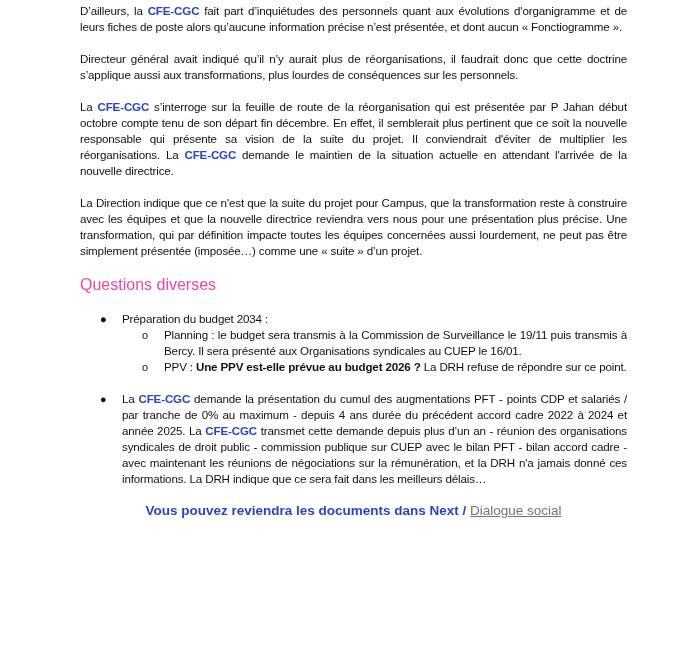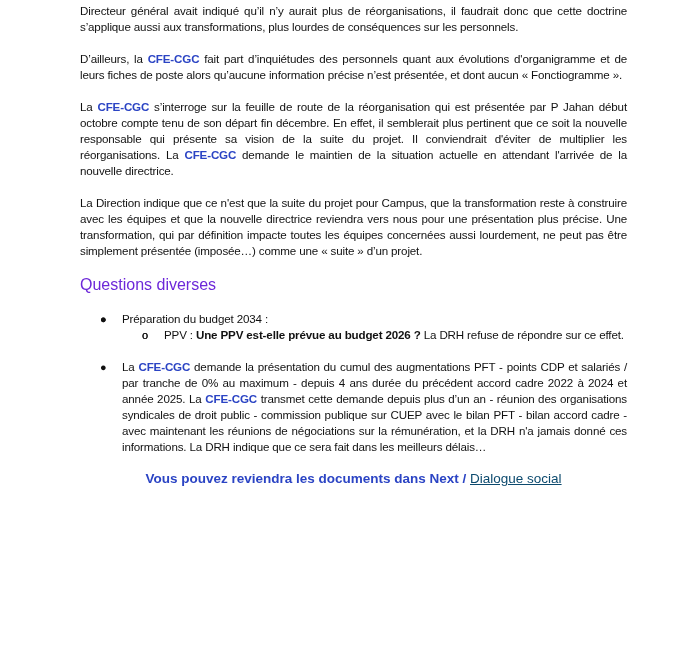--- a/index.html
+++ b/index.html
@@ -2,61 +2,62 @@
 <html><head>
 <meta charset="utf-8">
 <style>
   html, body { margin: 0; padding: 0; background: #ffffff; }
   body { width: 686px; height: 666px; overflow: hidden; position: relative;
          font-family: "Liberation Sans", sans-serif; color: #111111; }
   .page { position: absolute; left: 80px; top: 3px; width: 547px; }
   .p { font-size: 11.6px; line-height: 16px; text-align: justify; margin: 0 0 16px 0; letter-spacing: -0.15px; }
   .hl { color: #2b44c4; font-weight: bold; }
   .b { font-weight: bold; margin-top: 17px; }
-  h2 { font-family: "Liberation Sans", sans-serif; font-weight: normal; color: #6d28d9;
+  h2 { font-family: "Liberation Sans", sans-serif; font-weight: normal; color: #ec4899;
        font-size: 16px; line-height: 20px; margin: 12px 0 2px 0; }
   ul.l1 { list-style: none; margin: 0; padding: 0; }
   ul.l1 > li { position: relative; padding-left: 42px; font-size: 11.6px; line-height: 16px;
                text-align: justify; margin-bottom: 16px; letter-spacing: -0.15px; }
   ul.l1 > li > .bullet { position: absolute; left: 20px; top: 0; font-size: 11px; }
   ul.l2 { list-style: none; margin: 0; padding: 0; }
   ul.l2 > li { position: relative; padding-left: 42px; margin-left: 0; }
   ul.l2 > li > .bullet2 { position: absolute; left: 20px; top: 0; font-size: 11px; }
   .footer { text-align: center; font-size: 13.5px; font-weight: bold; color: #2b44c4; margin-top: 12px; }
-  .footer a { color: #0c4a6e; font-weight: normal; text-decoration: underline; }
+  .footer a { color: #737373; font-weight: normal; text-decoration: underline; }
 </style>
 </head>
 <body>
 
 <div class="page">
 
+  <p class="p"><span>D’ailleurs, la </span><span class="hl">CFE-CGC</span><span> fait part d’inquiétudes des personnels quant aux évolutions d'organigramme et de leurs fiches de poste alors qu’aucune information précise n’est présentée, et dont aucun « Fonctiogramme ».</span></p>
+
   <p class="p">Directeur général avait indiqué qu’il n’y aurait plus de réorganisations, il faudrait donc que cette doctrine s’applique aussi aux transformations, plus lourdes de conséquences sur les personnels.</p>
-
-  <p class="p"><span>D’ailleurs, la </span><span class="hl">CFE-CGC</span><span> fait part d’inquiétudes des personnels quant aux évolutions d'organigramme et de leurs fiches de poste alors qu’aucune information précise n’est présentée, et dont aucun « Fonctiogramme ».</span></p>
 
   <p class="p"><span>La </span><span class="hl">CFE-CGC</span><span> s’interroge sur la feuille de route de la réorganisation qui est présentée par P Jahan début octobre compte tenu de son départ fin décembre. En effet, il semblerait plus pertinent que ce soit la nouvelle responsable qui présente sa vision de la suite du projet.  Il conviendrait d'éviter de multiplier les réorganisations.  La </span><span class="hl">CFE-CGC</span><span> demande le maintien de la situation actuelle en attendant l'arrivée de la nouvelle directrice.</span></p>
 
   <p class="p">La Direction indique que ce n'est que la suite du projet pour Campus, que la transformation reste à construire avec les équipes et que la nouvelle directrice reviendra vers nous pour une présentation plus précise. Une transformation, qui par définition impacte toutes les équipes concernées aussi lourdement, ne peut pas être simplement présentée (imposée…) comme une « suite » d’un projet.</p>
 
   <h2>Questions diverses</h2>
 
   <ul class="l1">
     <li>
       <span class="bullet">●</span>
     </li>
     <li>
       <span class="bullet">●</span>
       <span>Préparation du budget 2034 :</span>
       <ul class="l2">
         <li>
           <span class="bullet2">o</span>
+          <span>Planning : le budget sera transmis à la Commission de Surveillance le 19/11 puis transmis à Bercy. Il sera présenté aux Organisations syndicales au CUEP le 16/01.</span>
         </li>
         <li>
           <span class="bullet2">o</span>
-          <span>PPV : </span><span class="b">Une PPV est-elle prévue au budget 2026 ?</span><span> La DRH refuse de répondre sur ce effet.</span>
+          <span>PPV : </span><span class="b">Une PPV est-elle prévue au budget 2026 ?</span><span> La DRH refuse de répondre sur ce point.</span>
         </li>
       </ul>
     </li>
     <li>
       <span class="bullet">●</span>
       <span>La </span><span class="hl">CFE-CGC</span><span> demande la présentation du cumul des augmentations PFT - points CDP et salariés / par tranche de 0% au maximum - depuis 4 ans durée du précédent accord cadre 2022 à 2024 et année 2025. La </span><span class="hl">CFE-CGC</span><span> transmet cette demande depuis plus d’un an - réunion des organisations syndicales de droit public - commission publique sur CUEP avec le bilan PFT - bilan accord cadre - avec maintenant les réunions de négociations sur la rémunération, et la DRH n'a jamais donné ces informations. La DRH indique que ce sera fait dans les meilleurs délais…</span>
     </li>
   </ul>
 
   <div class="footer"><span>Vous pouvez reviendra les documents dans Next / </span><a>Dialogue social</a></div>

